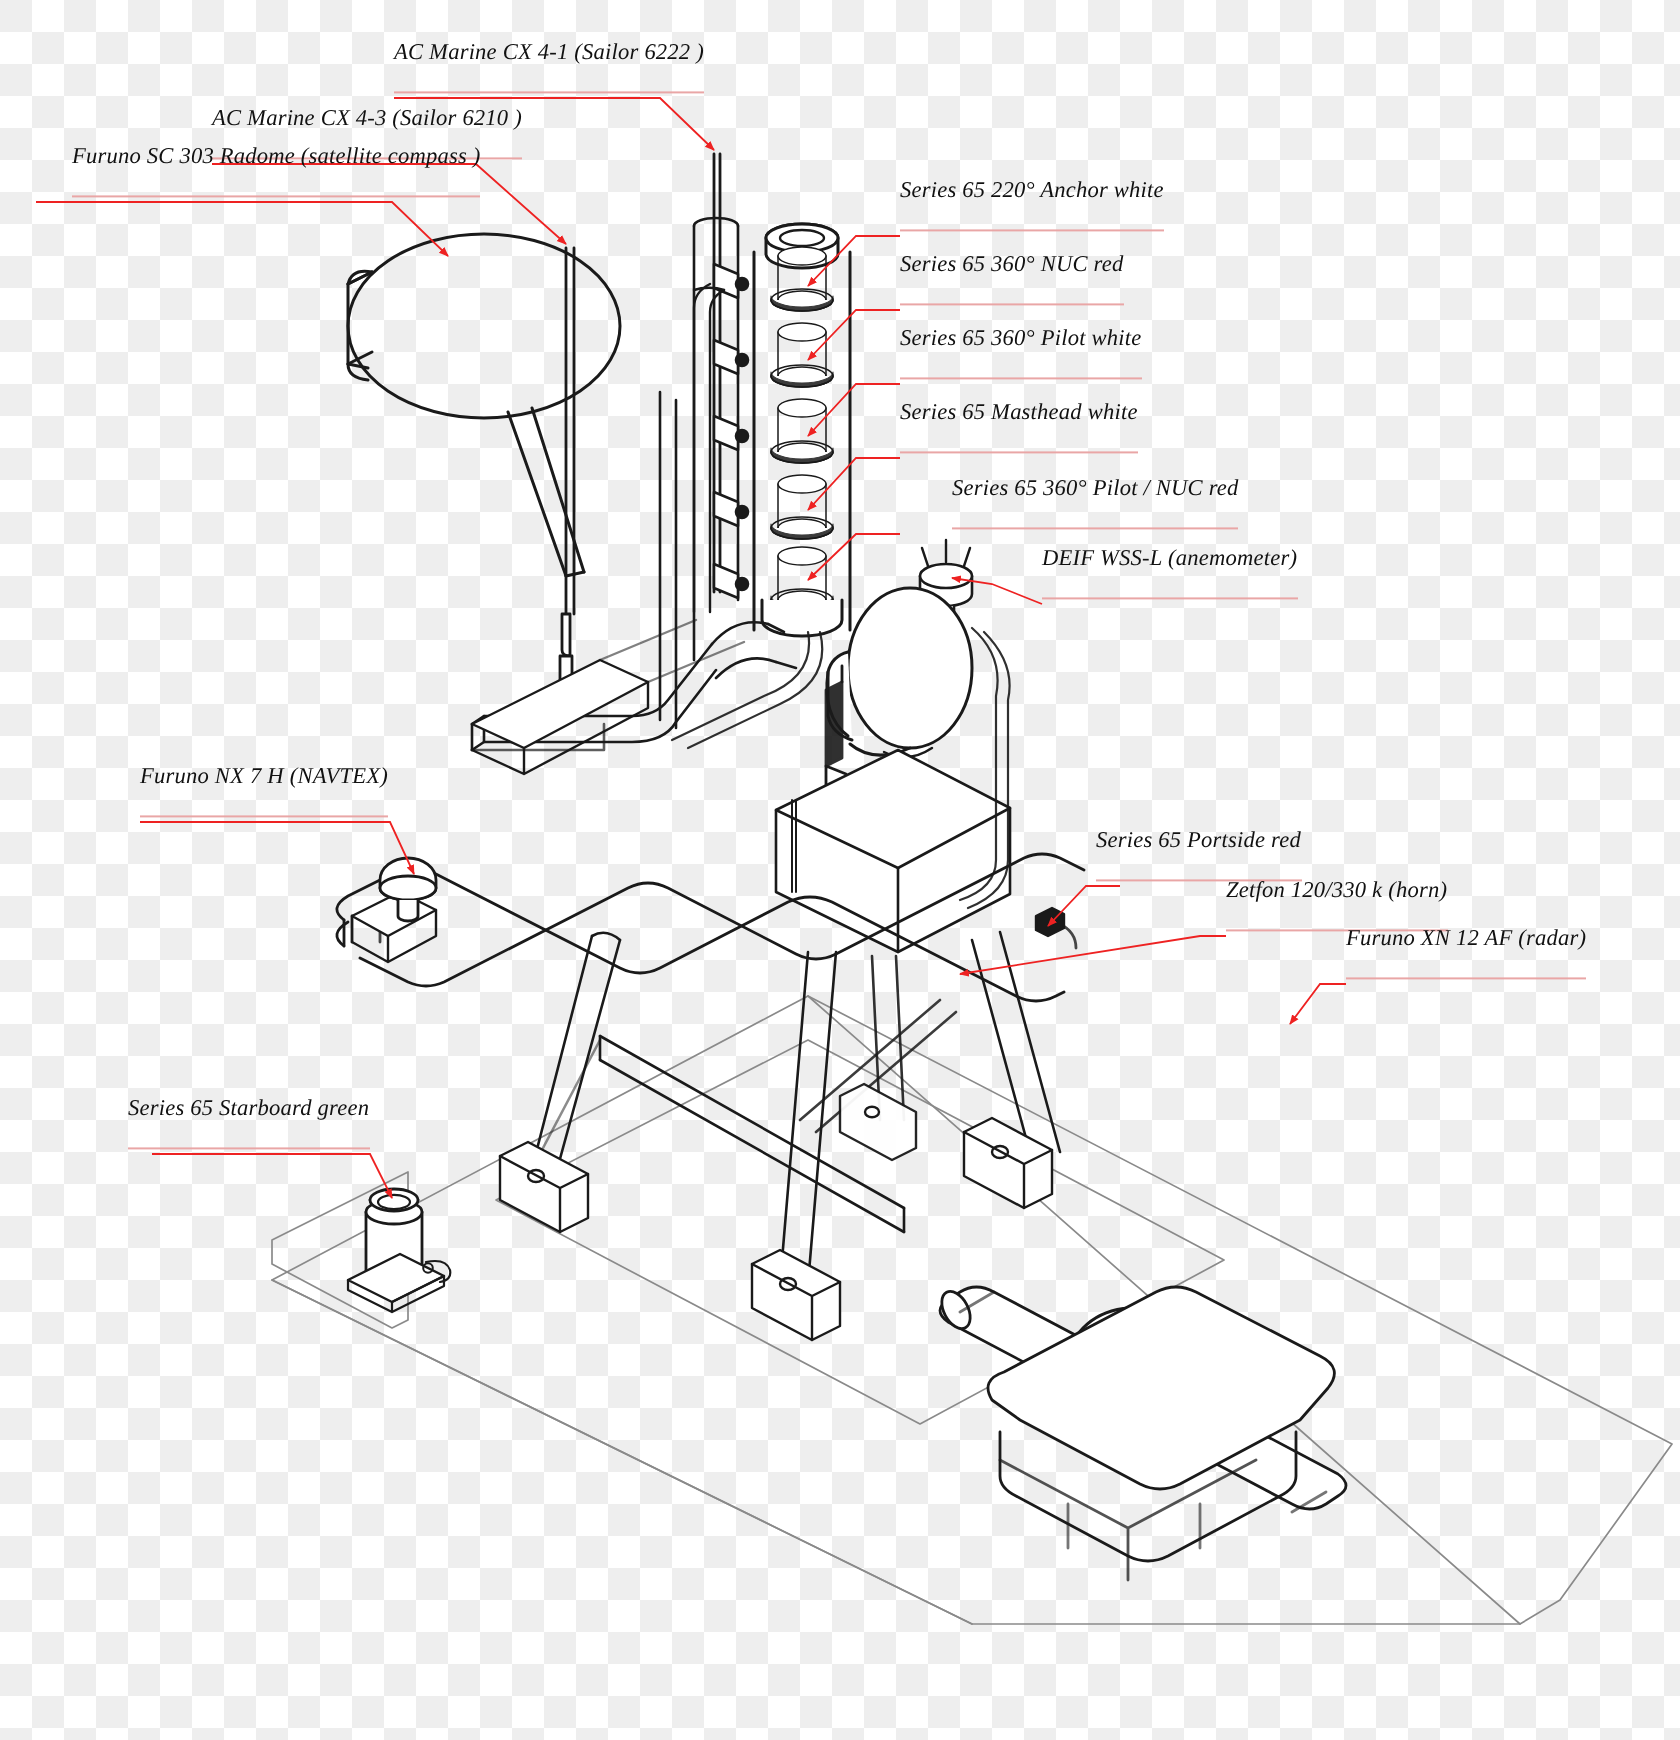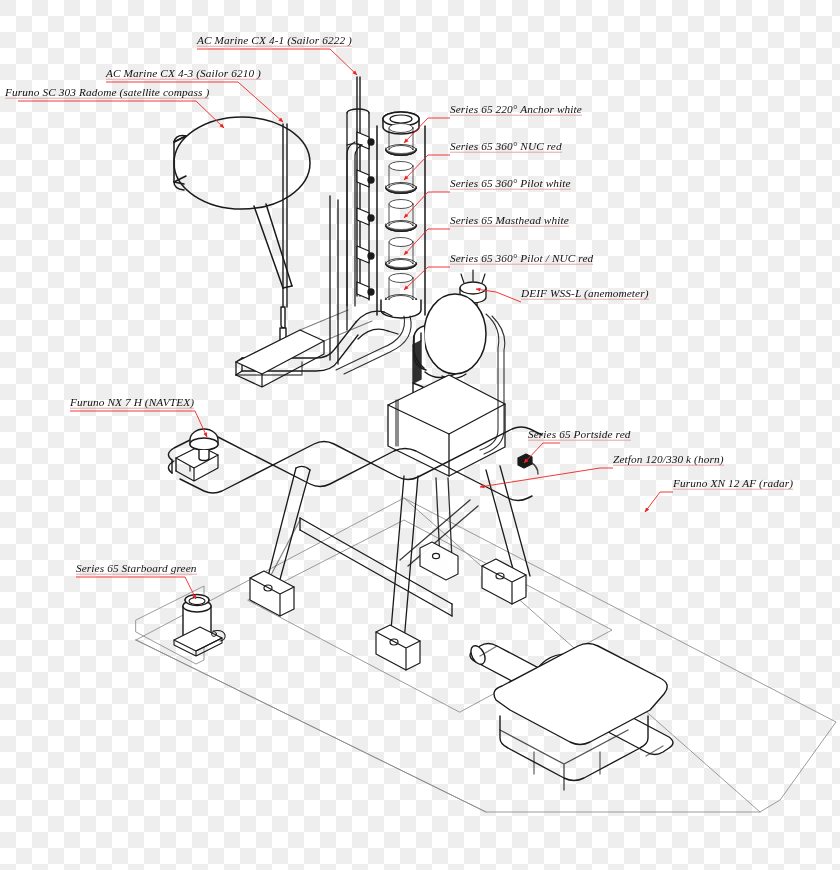--- a/index.html
+++ b/index.html
@@ -25,21 +25,21 @@
   }
   .lbl {
     position: absolute;
     font-family: "Liberation Serif", "DejaVu Serif", serif;
     font-style: italic;
     font-size: 11.3px;
     line-height: 1;
     color: #111111;
     white-space: nowrap;
     letter-spacing: 0.1px;
-    padding-bottom: 0;
+    padding-bottom: 13px;
     border-bottom: 1px solid #e9a6a6;
     transform: translateY(-100%);
   }
 </style>
 </head>
 <body>
 
 <div id="stage">
 
   <svg id="artboard" viewBox="0 0 840 870">
@@ -304,27 +304,27 @@
         <polyline points="560,443 543,443 524,463" fill="none" stroke="#ee2222" stroke-width="0.9" marker-end="url(#ah)"></polyline>
         <polyline points="613,468 600,468 480,487" fill="none" stroke="#ee2222" stroke-width="0.9" marker-end="url(#ah)"></polyline>
         <polyline points="673,492 660,492 645,512" fill="none" stroke="#ee2222" stroke-width="0.9" marker-end="url(#ah)"></polyline>
         <polyline points="76,577 185,577 196,599" fill="none" stroke="#ee2222" stroke-width="0.9" marker-end="url(#ah)"></polyline>
       </g>
   </svg>
 
   <div id="labels">
       <div class="lbl" style="left: 197px; top: 47px;">AC Marine CX 4-1 (Sailor 6222 )</div>
       <div class="lbl" style="left: 106px; top: 80px;">AC Marine CX 4-3 (Sailor 6210 )</div>
-      <div class="lbl" style="left: 5px; top: 99px;">Furuno SC 303 Radome  (satellite compass )</div>
+      <div class="lbl" style="left: 36px; top: 99px;">Furuno SC 303 Radome  (satellite compass )</div>
       <div class="lbl" style="left: 450px; top: 116px;">Series 65 220° Anchor white</div>
       <div class="lbl" style="left: 450px; top: 153px;">Series 65 360° NUC red</div>
       <div class="lbl" style="left: 450px; top: 190px;">Series 65 360° Pilot white</div>
       <div class="lbl" style="left: 450px; top: 227px;">Series 65 Masthead white</div>
-      <div class="lbl" style="left: 450px; top: 265px;">Series 65 360° Pilot / NUC red</div>
+      <div class="lbl" style="left: 476px; top: 265px;">Series 65 360° Pilot / NUC red</div>
       <div class="lbl" style="left: 521px; top: 300px; font-family: Liberation Serif, serif;">DEIF WSS-L (anemometer)</div>
       <div class="lbl" style="left: 70px; top: 409px; text-align: center;">Furuno NX 7 H (NAVTEX)</div>
-      <div class="lbl" style="left: 528px; top: 441px;">Series 65 Portside red</div>
+      <div class="lbl" style="left: 548px; top: 441px;">Series 65 Portside red</div>
       <div class="lbl" style="left: 613px; top: 466px;">Zetfon 120/330 k  (horn)</div>
       <div class="lbl" style="left: 673px; top: 490px;">Furuno XN 12 AF (radar)</div>
-      <div class="lbl" style="left: 76px; top: 575px;">Series 65 Starboard green</div>
+      <div class="lbl" style="left: 64px; top: 575px;">Series 65 Starboard green</div>
     </div>
 
 </div>
 
 </body></html>

